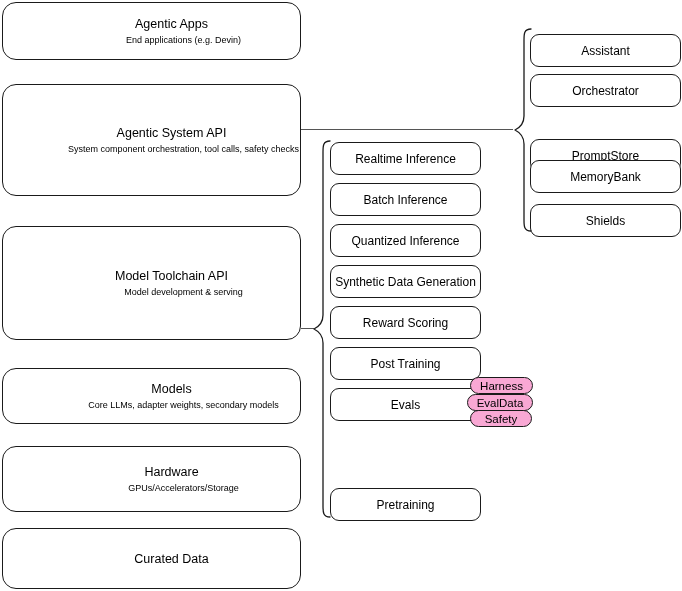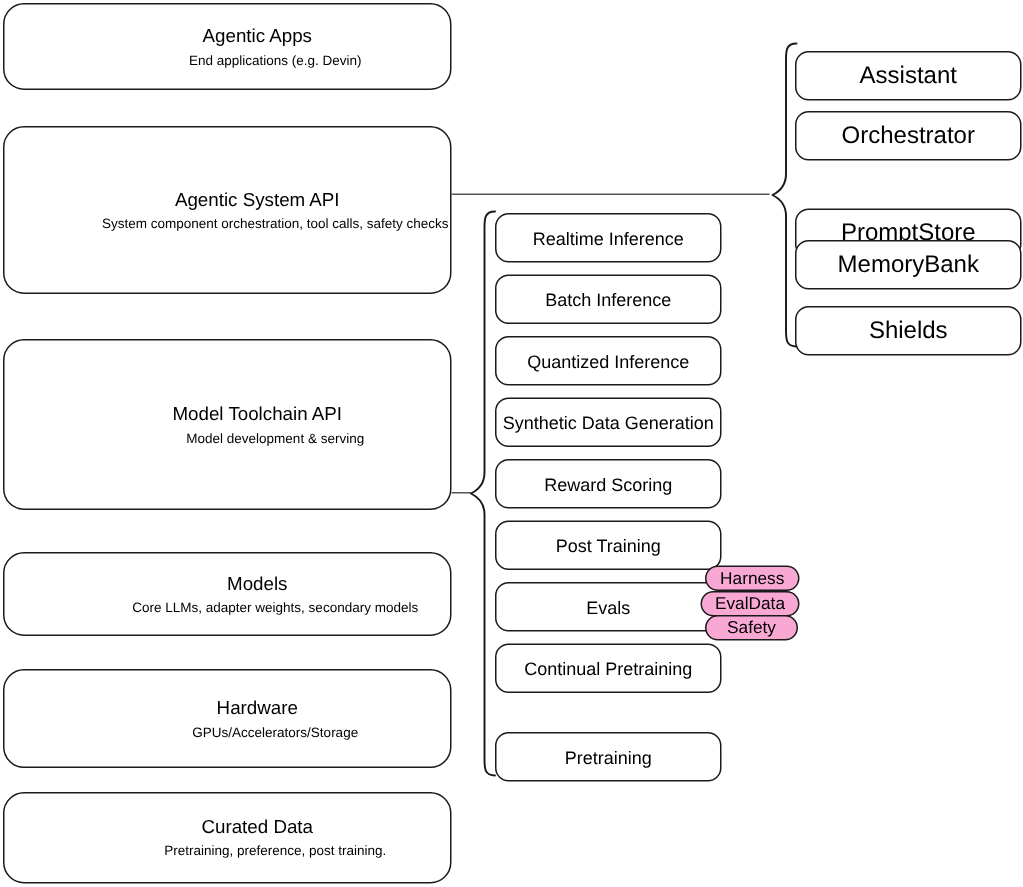--- a/index.html
+++ b/index.html
@@ -69,21 +69,21 @@
   .mid-box .title { font-size: 12px; }
 
   
   .right-box {
     left: 530px;
     width: 151px;
     height: 33px;
     border-radius: 9px;
     border-width: 1.3px;
   }
-  .right-box .title { font-size: 16px; }
+  .right-box .title { font-size: 12px; }
 
   
   .pill {
     position: absolute;
     box-sizing: border-box;
     border: 1.3px solid #1a1a1a;
     border-radius: 11px;
     background: #f9a8d4;
     height: 17px;
     display: flex;
@@ -143,21 +143,20 @@
     <div class="subtitle">Core LLMs, adapter weights, secondary models</div>
   </div>
 
   <div class="box layer-box" style="top:446px; height:66px;">
     <div class="title">Hardware</div>
     <div class="subtitle">GPUs/Accelerators/Storage</div>
   </div>
 
   <div class="box layer-box" style="top:528px; height:61px;">
     <div class="title">Curated Data</div>
-    <div class="subtitle">Pretraining, preference, post training.</div>
   </div>
 
   <div class="connector" style="left:301px; top:129px; width:212px;"></div>
 
   <div class="brace" style="left:312px; top:140px; width:20px; height:378px;">
     <svg width="20" height="378" viewBox="0 0 20 378">
       <path d="M18,1 C11,1 11,6 11,12 L11,175 C11,182 8,186 2,189 C8,192 11,196 11,203 L11,366 C11,372 11,377 18,377"></path>
     </svg>
   </div>
 
@@ -183,23 +182,20 @@
   </div>
   <div class="box mid-box" style="top:306px;">
     <div class="title">Reward Scoring</div>
   </div>
   <div class="box mid-box" style="top:347px;">
     <div class="title">Post Training</div>
   </div>
   <div class="box mid-box" style="top:388px;">
     <div class="title">Evals</div>
   </div>
-  <div class="box mid-box" style="top:429px;">
-    <div class="title">Continual Pretraining</div>
-  </div>
   <div class="box mid-box" style="top:470px;margin-top:18px;">
     <div class="title">Pretraining</div>
   </div>
 
   <div class="pill" style="left:470px; top:377px; width:63px;">
     <span>Harness</span>
   </div>
   <div class="pill" style="left:467px; top:394px; width:66px;">
     <span>EvalData</span>
   </div>

